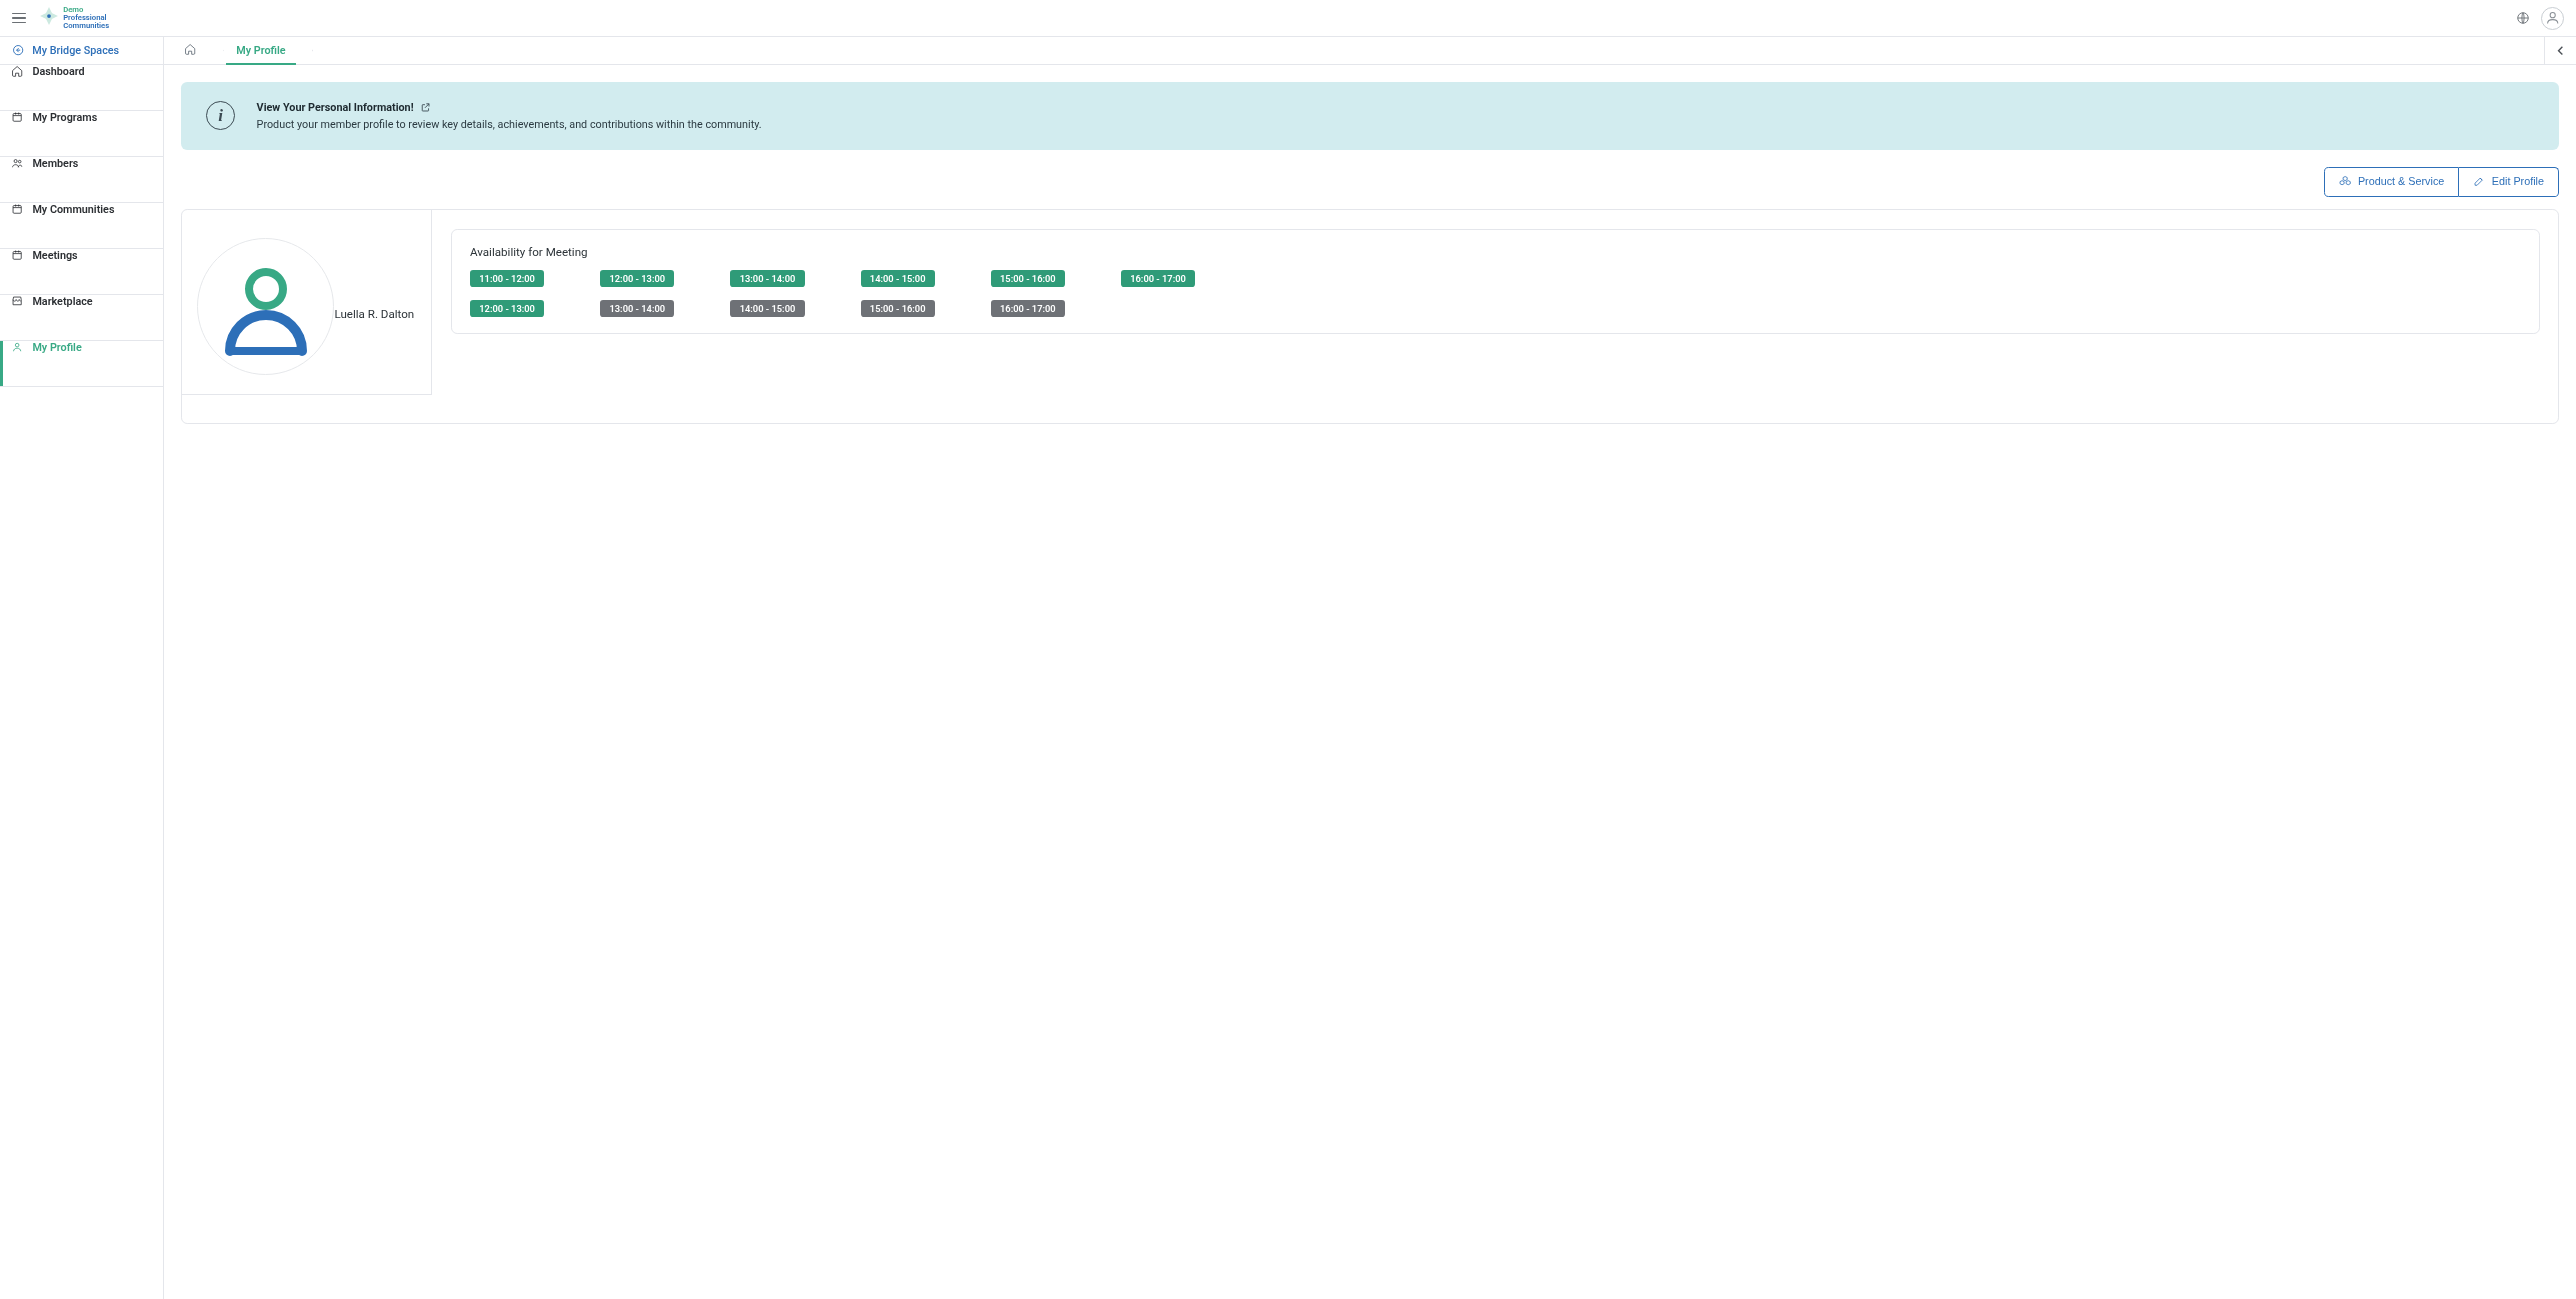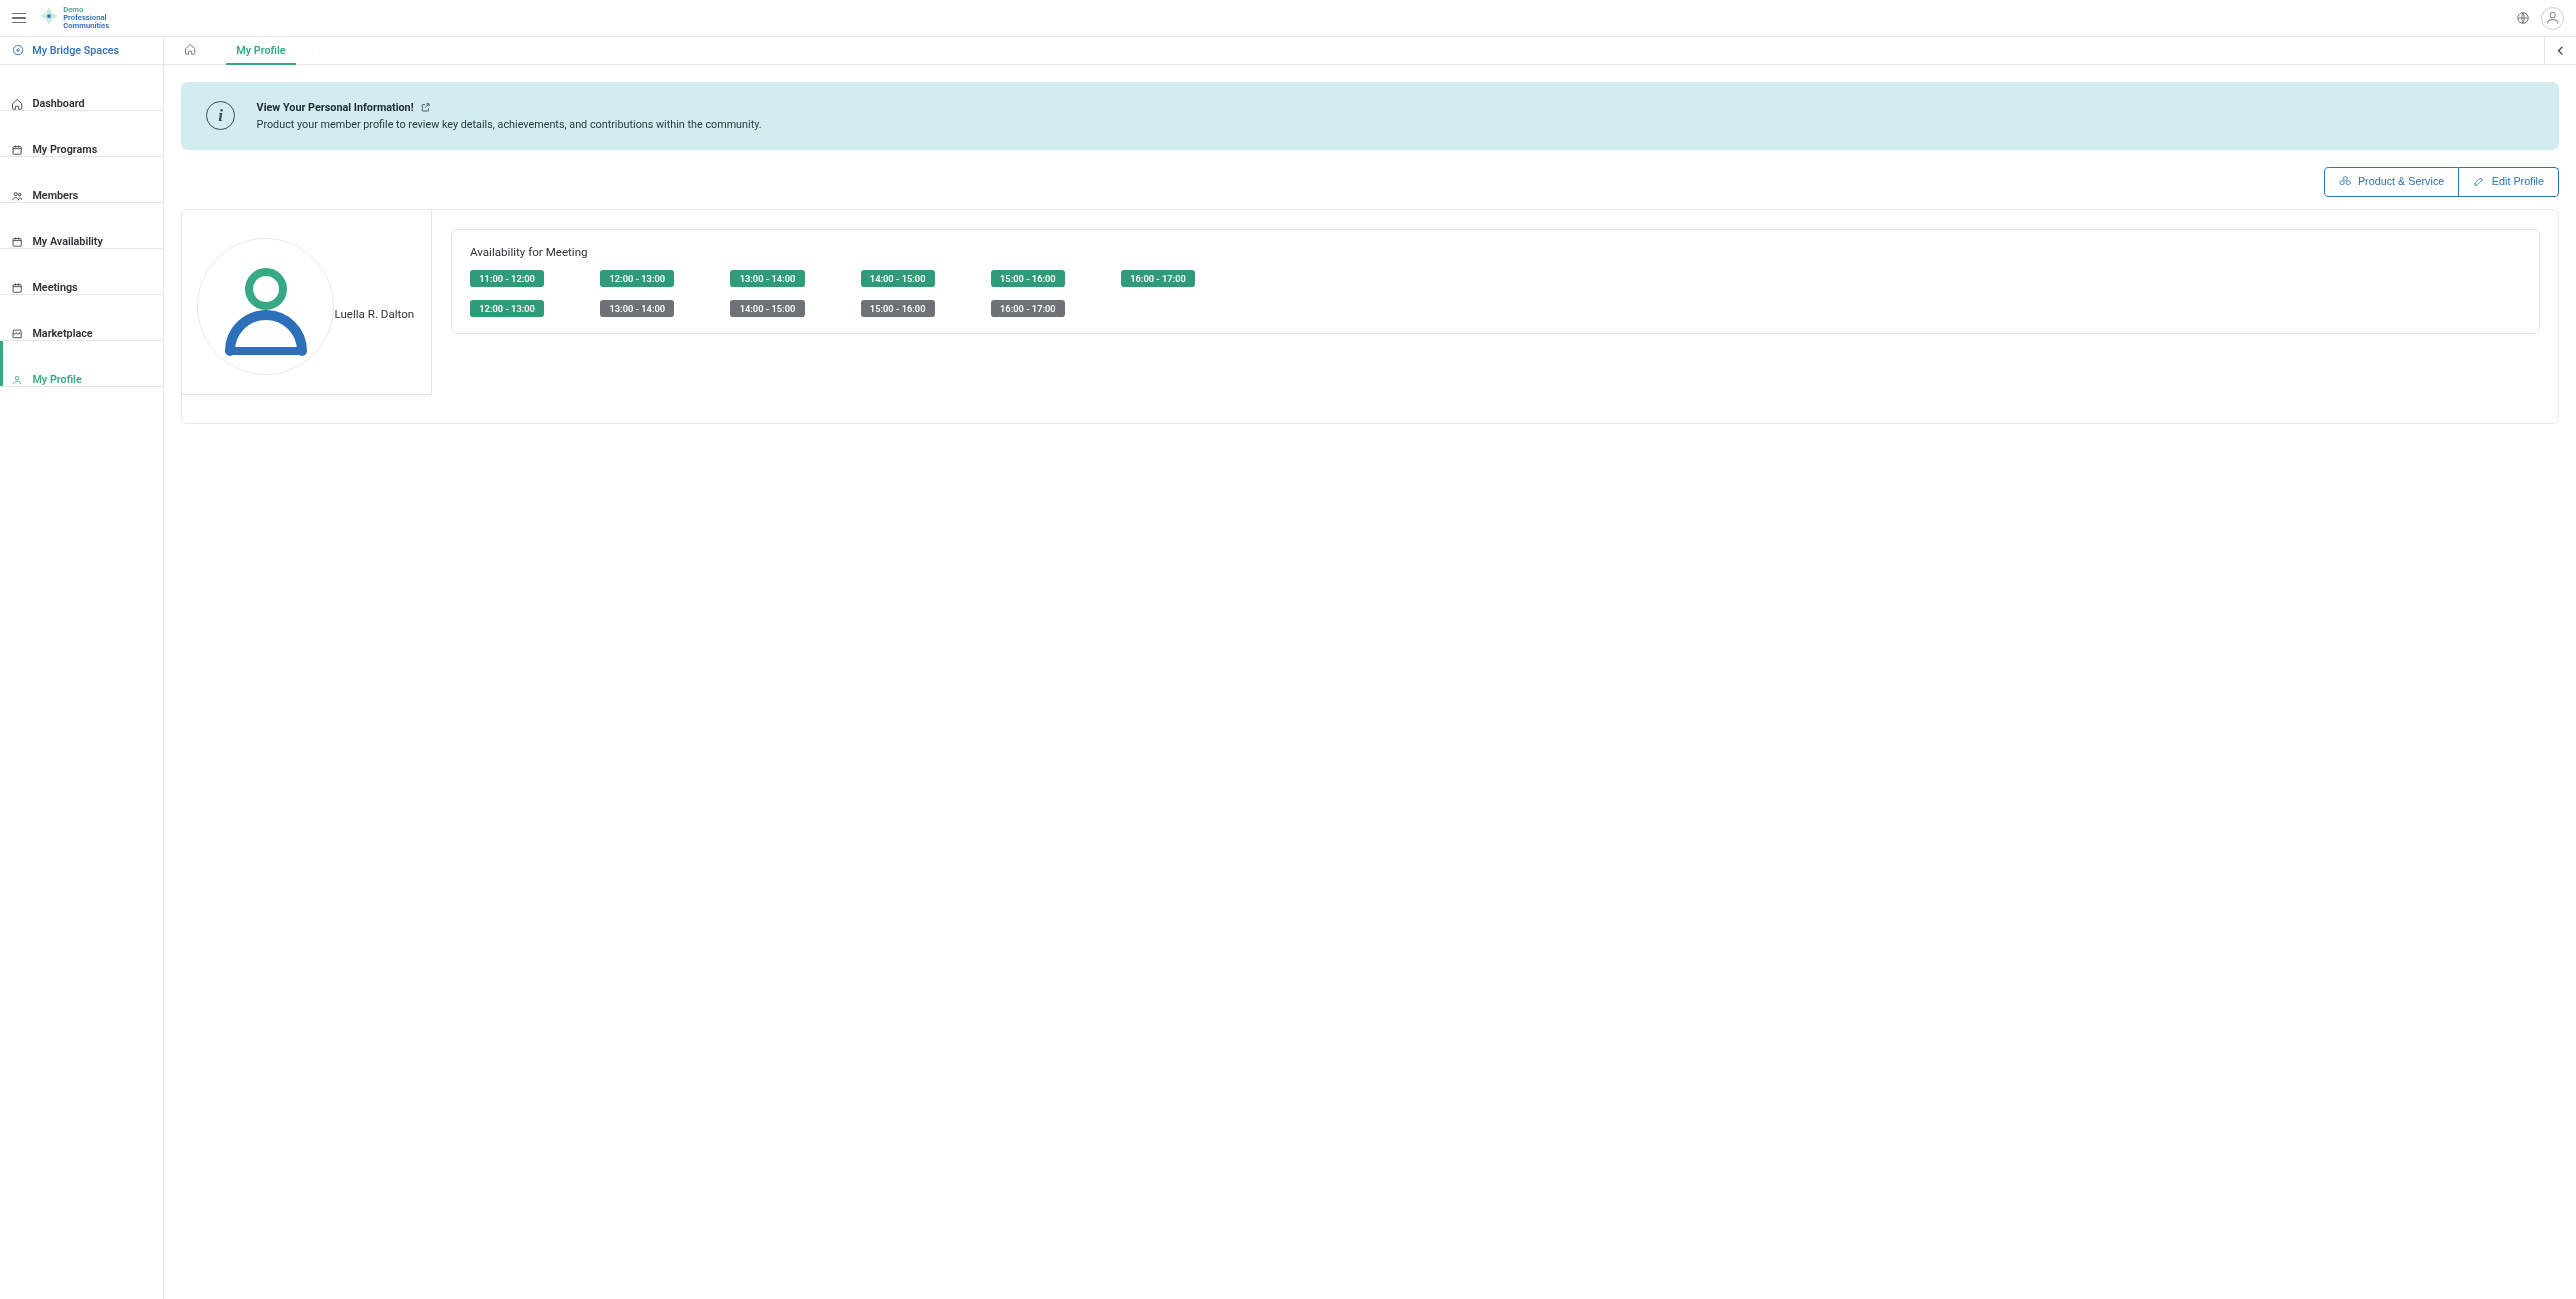--- a/index.html
+++ b/index.html
@@ -27,21 +27,21 @@
   .topbar-right{display:flex;align-items:center;gap:10.8px;}
   .globe-icon{width:14px;height:14px;color:#6b7075;cursor:pointer;}
   .avatar-small{width:23px;height:23px;border:0.8px solid #c9ced3;border-radius:50%;display:flex;align-items:center;justify-content:center;cursor:pointer;}
   .avatar-small svg{width:15.4px;height:15.4px;color:#8a9096;}
   
   .shell{display:flex;height:calc(100vh - 37px);}
   
   .sidebar{width:164px;border-right:0.8px solid var(--border);display:flex;flex-direction:column;flex-shrink:0;}
   .sidebar-header{height:28px;border-bottom:0.8px solid var(--border);display:flex;align-items:center;gap:7.7px;padding:0 12.3px;color:var(--blue);font-weight:500;}
   .sidebar-header .back-icon{width:12.3px;height:12.3px;}
-  .nav-item{height:46px;border-bottom:0.8px solid var(--border);display:flex;align-items:flex-end;gap:9.3px;padding:0 10.8px;cursor:pointer;font-weight:600;color:#2c2f33;}
+  .nav-item{height:46px;border-bottom:0.8px solid var(--border);display:flex;align-items:flex-start;gap:9.3px;padding:0 10.8px;cursor:pointer;font-weight:600;color:#2c2f33;}
   .nav-item .nav-icon{width:12.3px;height:12.3px;flex-shrink:0;}
   .nav-item.active{color:var(--green);position:relative;}
   .nav-item.active::before{content:"";position:absolute;left:0;top:0;bottom:0;width:3.1px;background:var(--green);}
   
   .main{flex:1;display:flex;flex-direction:column;min-width:0;}
   .breadcrumb-bar{height:28px;border-bottom:0.8px solid var(--border);display:flex;align-items:center;justify-content:space-between;}
   .breadcrumb-left{display:flex;align-items:stretch;height:100%;}
   .crumb{display:flex;align-items:center;padding:0 20px;position:relative;color:var(--text-muted);}
   .crumb::after{
     content:"";position:absolute;right:-7.7px;top:0;bottom:0;width:15.4px;
@@ -166,21 +166,21 @@
       </span>
       <span>Members</span>
     </div>
     <div class="nav-item">
       <span class="nav-icon">
         <svg viewBox="0 0 24 24" fill="none" stroke="currentColor" stroke-width="1.6">
             <rect x="4" y="5" width="16" height="15" rx="2"></rect>
             <path d="M4 9h16M9 3v4M15 3v4"></path>
           </svg>
       </span>
-      <span>My Availability</span>
+      <span>My Communities</span>
     </div>
     <div class="nav-item">
       <span class="nav-icon">
         <svg viewBox="0 0 24 24" fill="none" stroke="currentColor" stroke-width="1.6">
             <rect x="4" y="5" width="16" height="15" rx="2"></rect>
             <path d="M4 9h16M9 3v4M15 3v4"></path>
           </svg>
       </span>
       <span>Meetings</span>
     </div>

